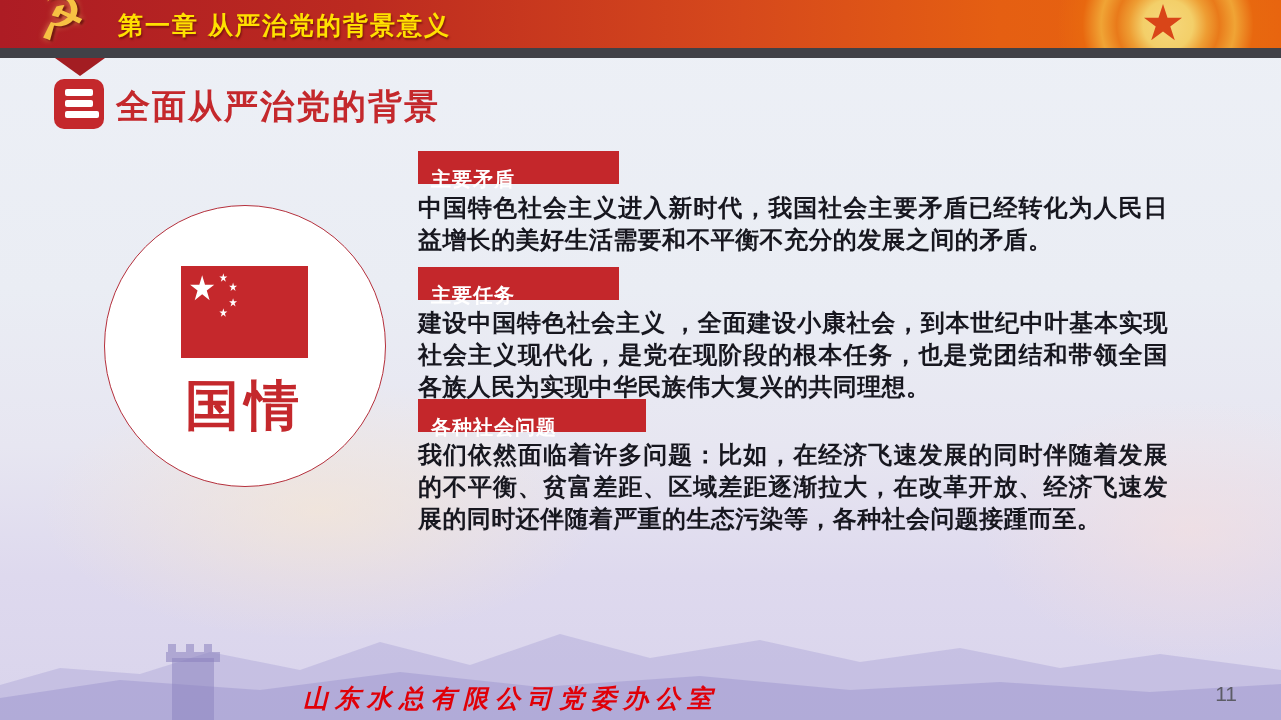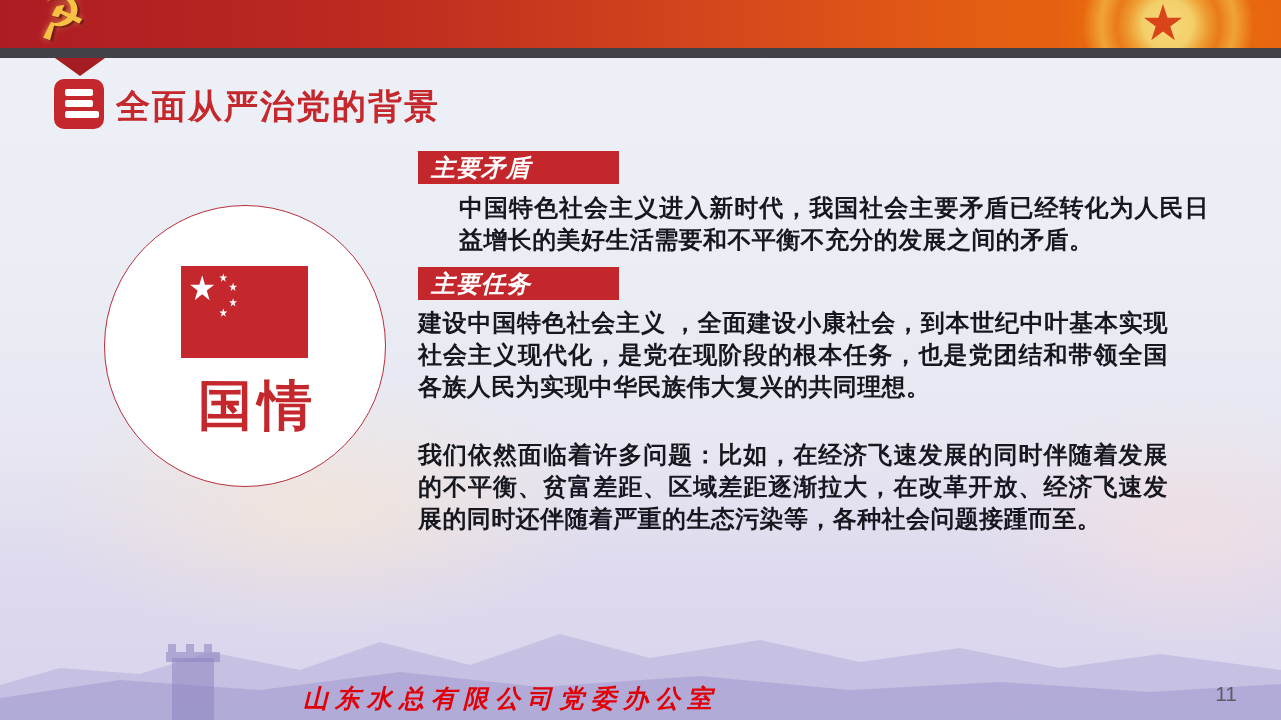--- a/index.html
+++ b/index.html
@@ -37,32 +37,32 @@
   .list-icon .b1{top:10px;width:28px;}
   .list-icon .b2{top:21px;width:28px;}
   .list-icon .b3{top:32px;width:34px;}
   .page-title{position:absolute;left:116px;top:84px;font-size:34px;font-weight:bold;color:#c4282c;
     letter-spacing:2px;white-space:nowrap;}
 
   
   .circle{position:absolute;left:104px;top:205px;width:280px;height:280px;border-radius:50%;
     background:#ffffff;border:1px solid #b5303c;}
   .flag{position:absolute;left:76px;top:60px;width:127px;height:92px;display:block;}
-  .circle-label{position:absolute;left:13px;top:164px;width:100%;text-align:center;
+  .circle-label{position:absolute;left:0;top:164px;width:100%;text-align:center;
     font-size:54px;font-weight:bold;color:#c4282c;letter-spacing:6px;}
 
   
   .sec-bar{position:absolute;left:418px;height:33px;background:#c4272b;color:#ffffff;
-    font-size:24px;font-weight:bold;line-height:33px;padding:0 0 0 13px;box-sizing:border-box;letter-spacing:1px;font-style:italic;}
+    font-size:20px;font-weight:bold;line-height:33px;padding:12px 0 0 13px;box-sizing:border-box;letter-spacing:1px;}
   .bar1{top:151px;width:201px;}
   .bar2{top:267px;width:201px;}
   .bar3{top:399px;width:228px;}
   .sec-body{position:absolute;left:418px;width:750px;font-size:24px;line-height:32px;
     color:#17171f;font-weight:600;letter-spacing:.4px;text-align:justify;}
-  .body1{top:192px;margin-left:41px;}
+  .body1{top:192px;}
   .body2{top:307px;}
   .body3{top:439px;}
 
   
   .summary{position:absolute;left:110px;top:576px;width:1058px;font-size:24px;line-height:33px;
     color:#17171f;font-weight:600;letter-spacing:.4px;}
 
   
   .mountains{position:absolute;left:0;bottom:0;width:1281px;height:110px;pointer-events:none;}
 
@@ -89,20 +89,21 @@
     <rect x="186" y="34" width="8" height="8" fill="rgba(138,130,190,0.55)"></rect>
     <rect x="204" y="34" width="8" height="8" fill="rgba(138,130,190,0.55)"></rect>
   </svg>
 
   <div class="topbar">
     <div class="sunburst"></div>
     <svg class="topbar-star" width="44" height="42" viewBox="0 0 44 42">
       <polygon fill="#d94518" points="22,2 26.5,15.8 41,15.8 29.3,24.4 33.8,38.2 22,29.6 10.2,38.2 14.7,24.4 3,15.8 17.5,15.8"></polygon>
     </svg>
     <div class="emblem">☭</div>
+    <div class="chapter-title">第一章 从严治党的背景意义</div>
   </div>
   <div class="darkstrip"></div>
   <div class="pointer-triangle"></div>
 
   <div class="list-icon">
     <div class="bar b1"></div>
     <div class="bar b2"></div>
     <div class="bar b3"></div>
   </div>
   <div class="page-title">全面从严治党的背景</div>
@@ -118,19 +119,20 @@
     </svg>
     <div class="circle-label">国情</div>
   </div>
 
   <div class="sec-bar bar1">主要矛盾</div>
   <div class="sec-body body1">中国特色社会主义进入新时代，我国社会主要矛盾已经转化为人民日益增长的美好生活需要和不平衡不充分的发展之间的矛盾。</div>
 
   <div class="sec-bar bar2">主要任务</div>
   <div class="sec-body body2">建设中国特色社会主义 ，全面建设小康社会，到本世纪中叶基本实现社会主义现代化，是党在现阶段的根本任务，也是党团结和带领全国各族人民为实现中华民族伟大复兴的共同理想。</div>
 
+  <div class="sec-bar bar3">各种社会问题</div>
   <div class="sec-body body3">我们依然面临着许多问题：比如，在经济飞速发展的同时伴随着发展的不平衡、贫富差距、区域差距逐渐拉大，在改革开放、经济飞速发展的同时还伴随着严重的生态污染等，各种社会问题接踵而至。</div>
 
 
   <div class="footer-org">山东水总有限公司党委办公室</div>
   <div class="page-number">11</div>
 
 </div>
 
 </body></html>

